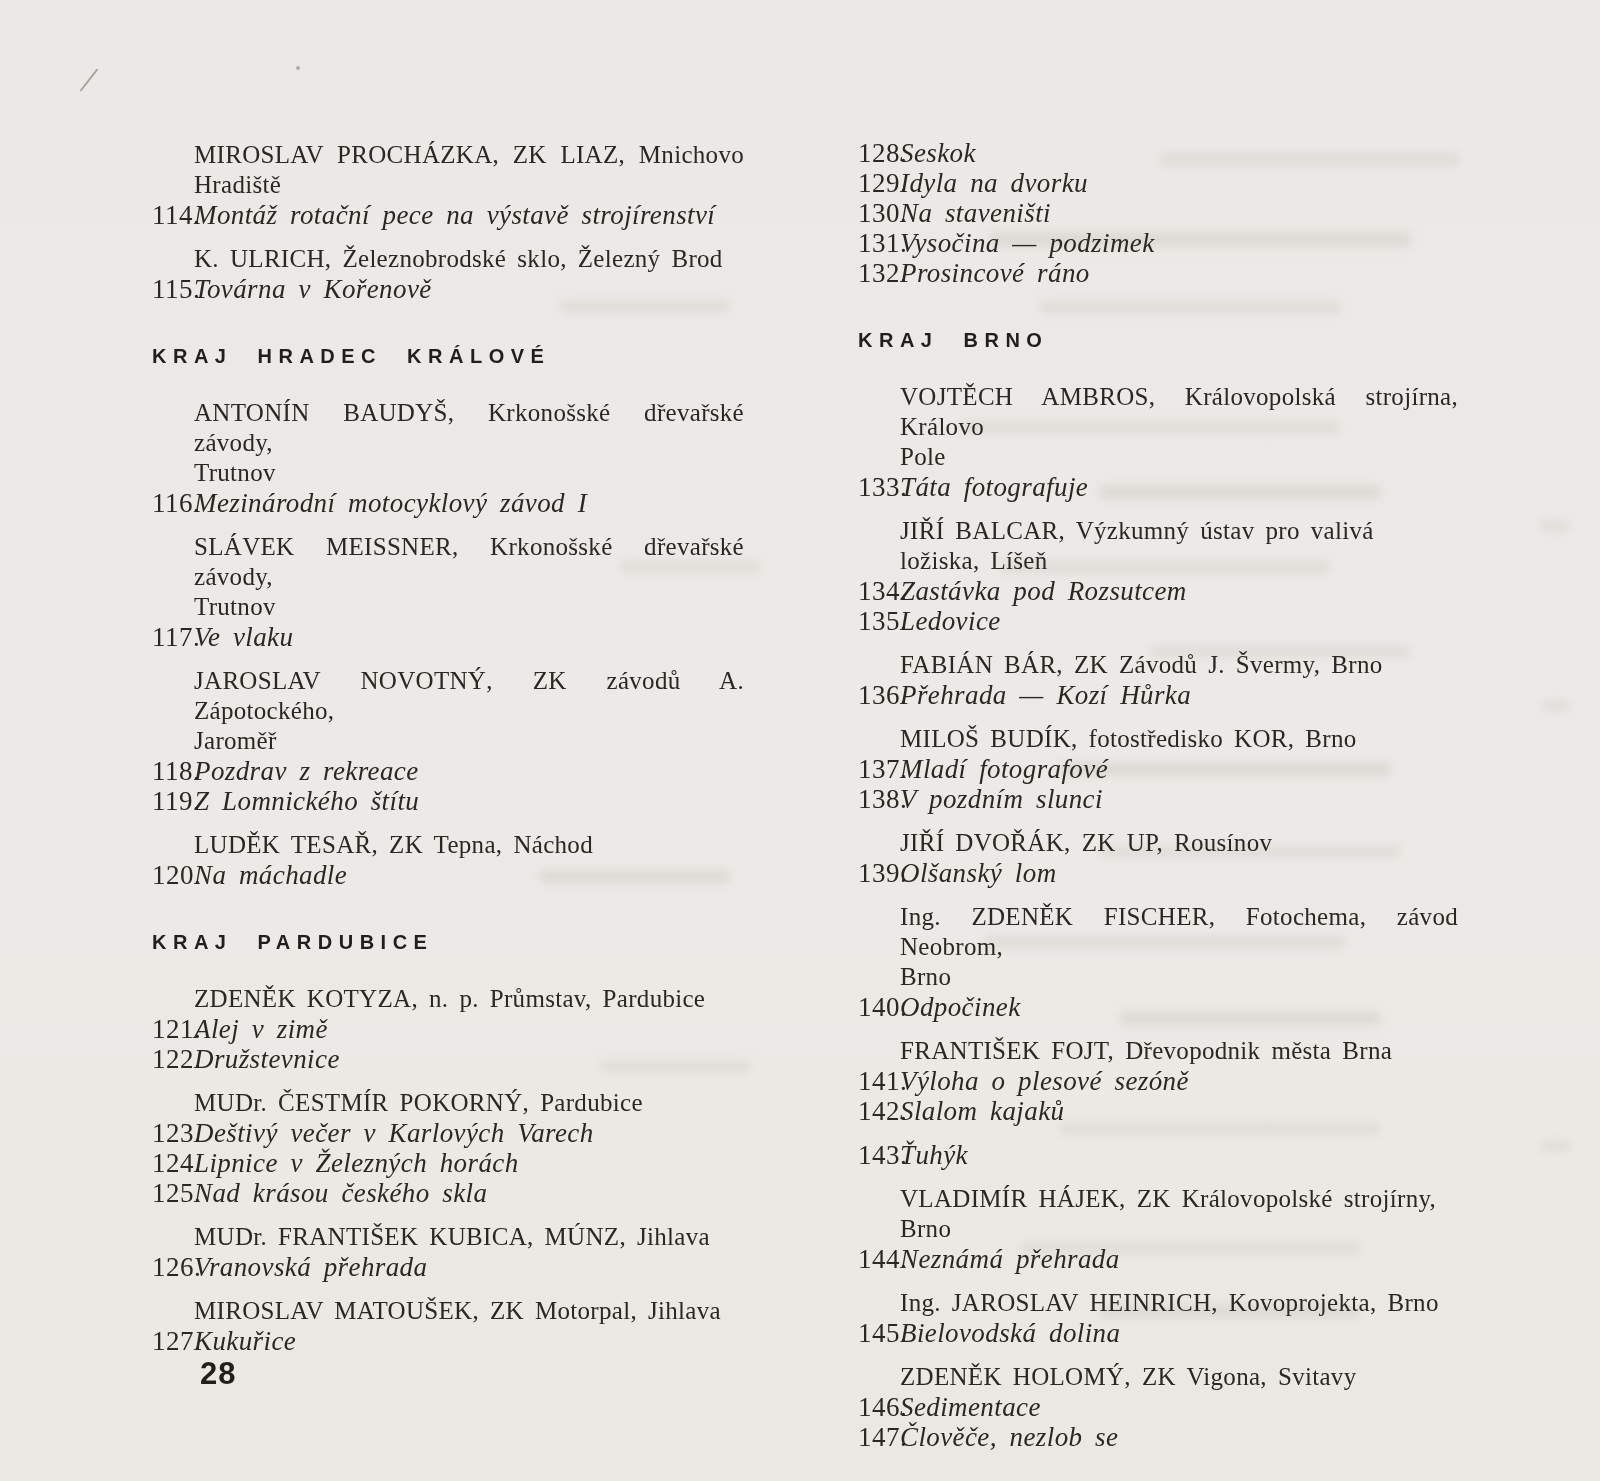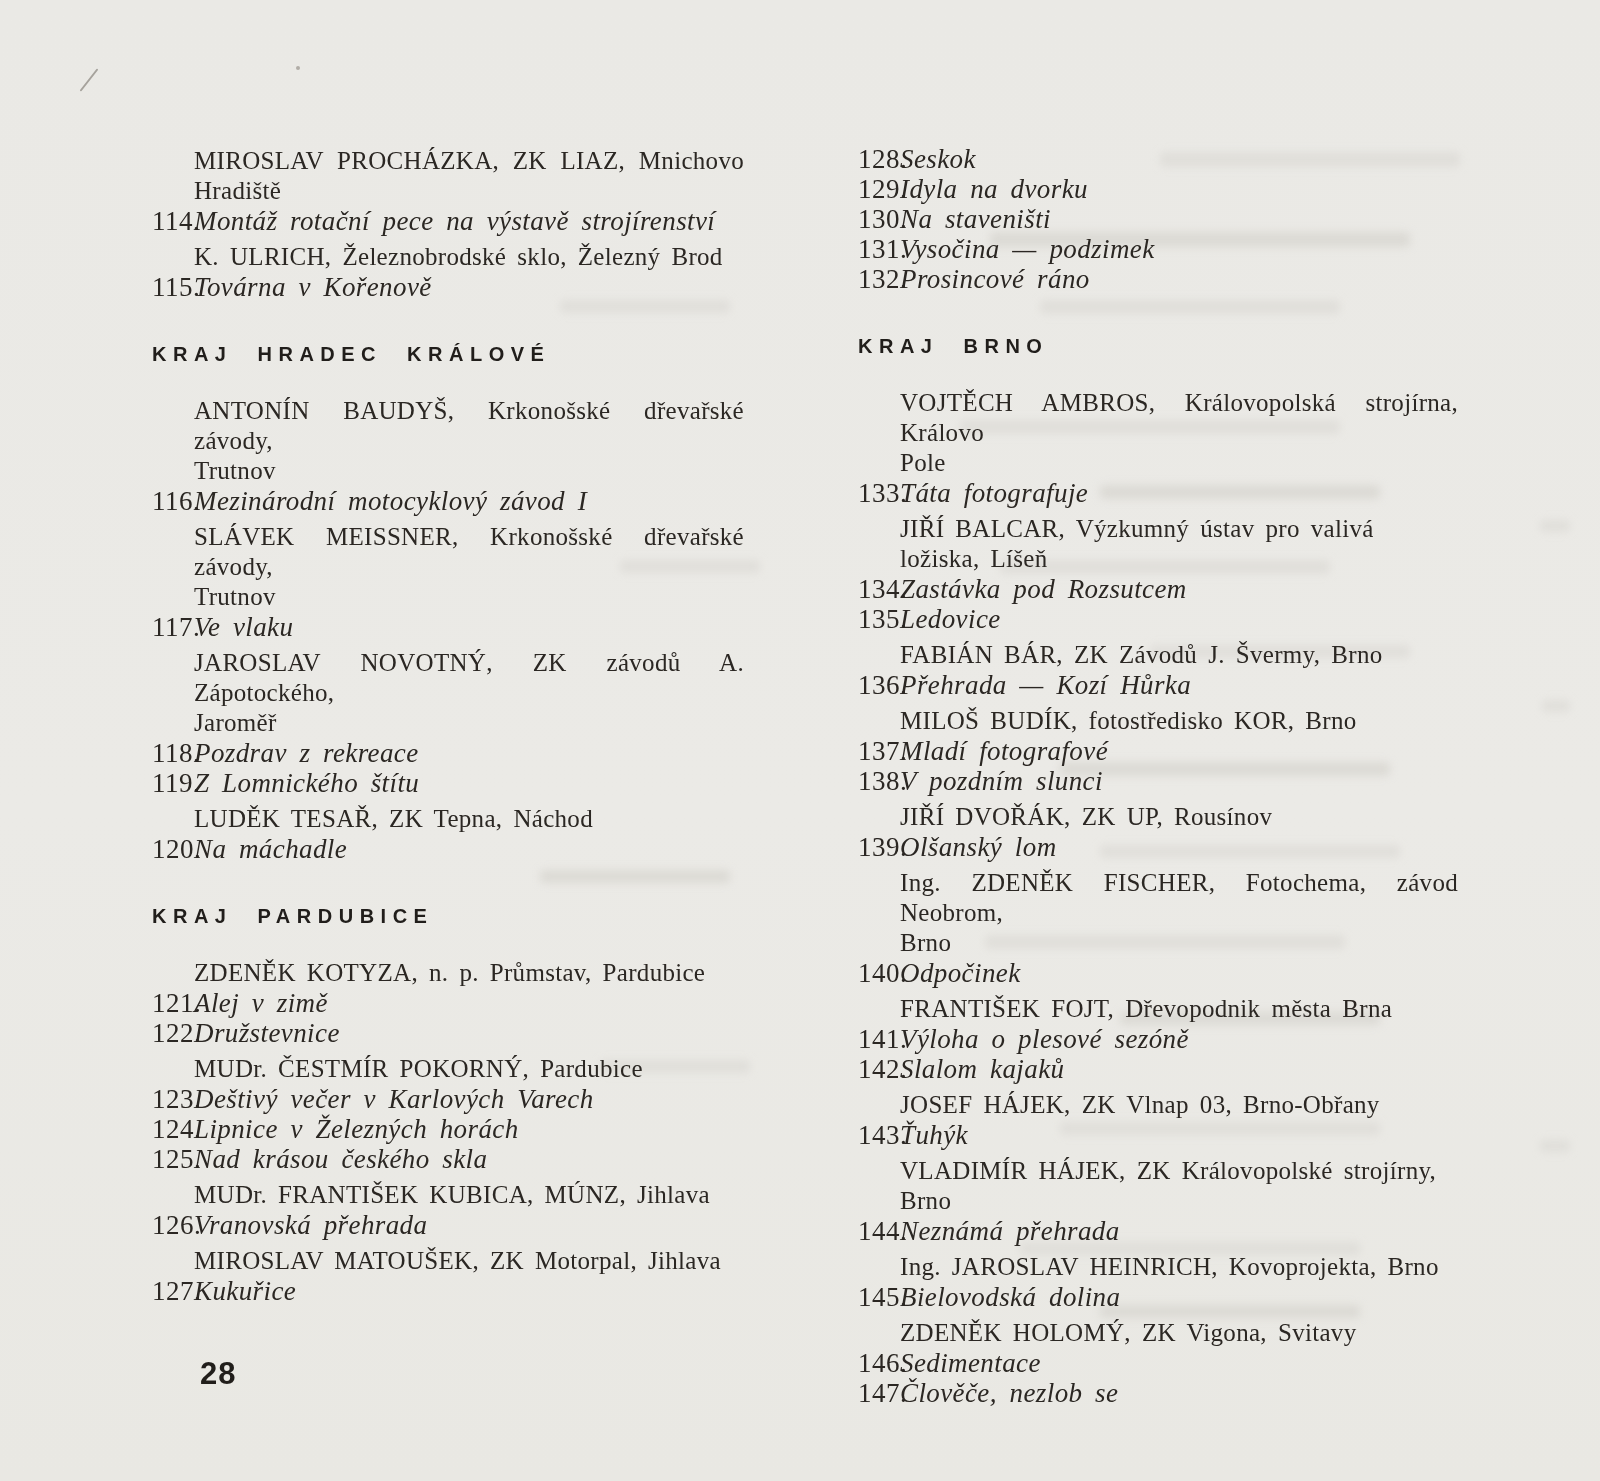--- a/index.html
+++ b/index.html
@@ -7,22 +7,22 @@
     width:1600px;height:1481px;position:relative;overflow:hidden;
     background:linear-gradient(180deg,#eae9e5 0%,#ebeae6 55%,#e9e8e3 100%);
     font-family:"Liberation Serif",serif;color:#2b2723;
   }
   .page{position:absolute;inset:0;}
   
   .col{position:absolute;top:0;}
   .col-left{left:152px;width:592px;padding-top:130px;}
   .col-right{left:858px;width:600px;padding-top:128px;}
   
-  .group{margin-top:6px;}
-  .group.first{margin-top:16px;}
+  .group{margin-top:14px;}
+  .group.first{margin-top:10px;}
   .author-line{
     padding-left:42px;font-size:25px;line-height:30px;
     letter-spacing:0.3px;word-spacing:4.5px;white-space:normal;
   }
   .author-line.fill{text-align:justify;text-align-last:justify;}
   .entry{position:relative;padding-left:42px;font-size:27px;line-height:30px;}
   .entry .entry-num{position:absolute;left:0;top:0;font-style:normal;letter-spacing:0.5px;}
   .entry .entry-title{font-style:italic;word-spacing:5.5px;letter-spacing:0.4px;}
   .kraj-heading{
     font-family:"Liberation Sans",sans-serif;font-weight:bold;font-size:20px;
@@ -269,21 +269,20 @@
         <span class="entry-num">141.</span>
         <span class="entry-title">Výloha o plesové sezóně</span>
       </div>
       <div class="entry">
         <span class="entry-num">142.</span>
         <span class="entry-title">Slalom kajaků</span>
       </div>
     </div>
 
     <div class="group">
-      <div class="author-line">JOSEF HÁJEK, ZK Vlnap 03, Brno-Obřany</div>
       <div class="entry">
         <span class="entry-num">143.</span>
         <span class="entry-title">Ťuhýk</span>
       </div>
     </div>
 
     <div class="group">
       <div class="author-line">VLADIMÍR HÁJEK, ZK Královopolské strojírny, Brno</div>
       <div class="entry">
         <span class="entry-num">144.</span>

